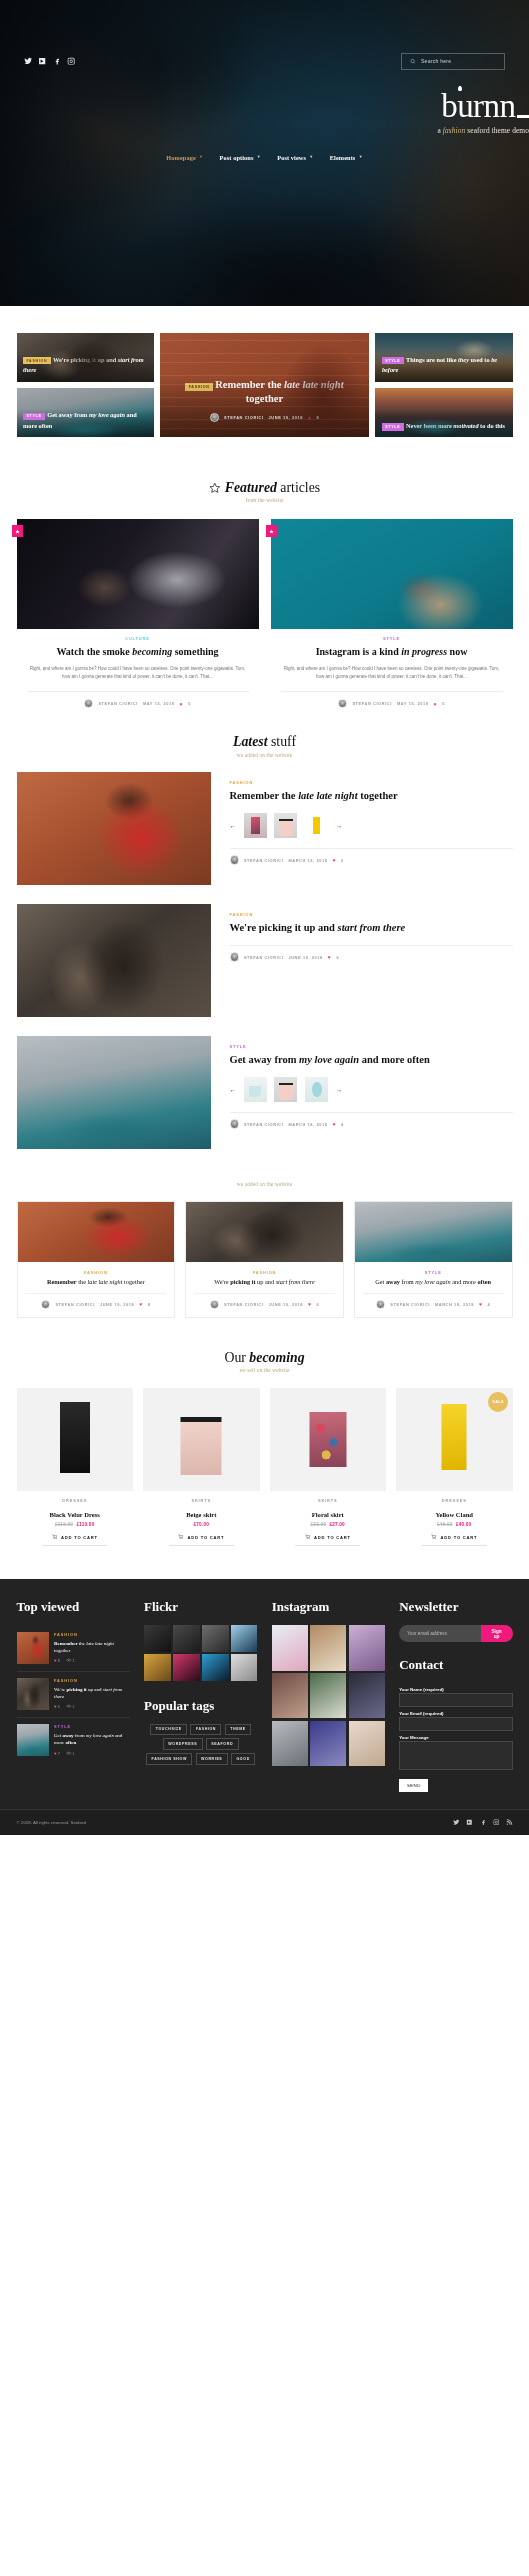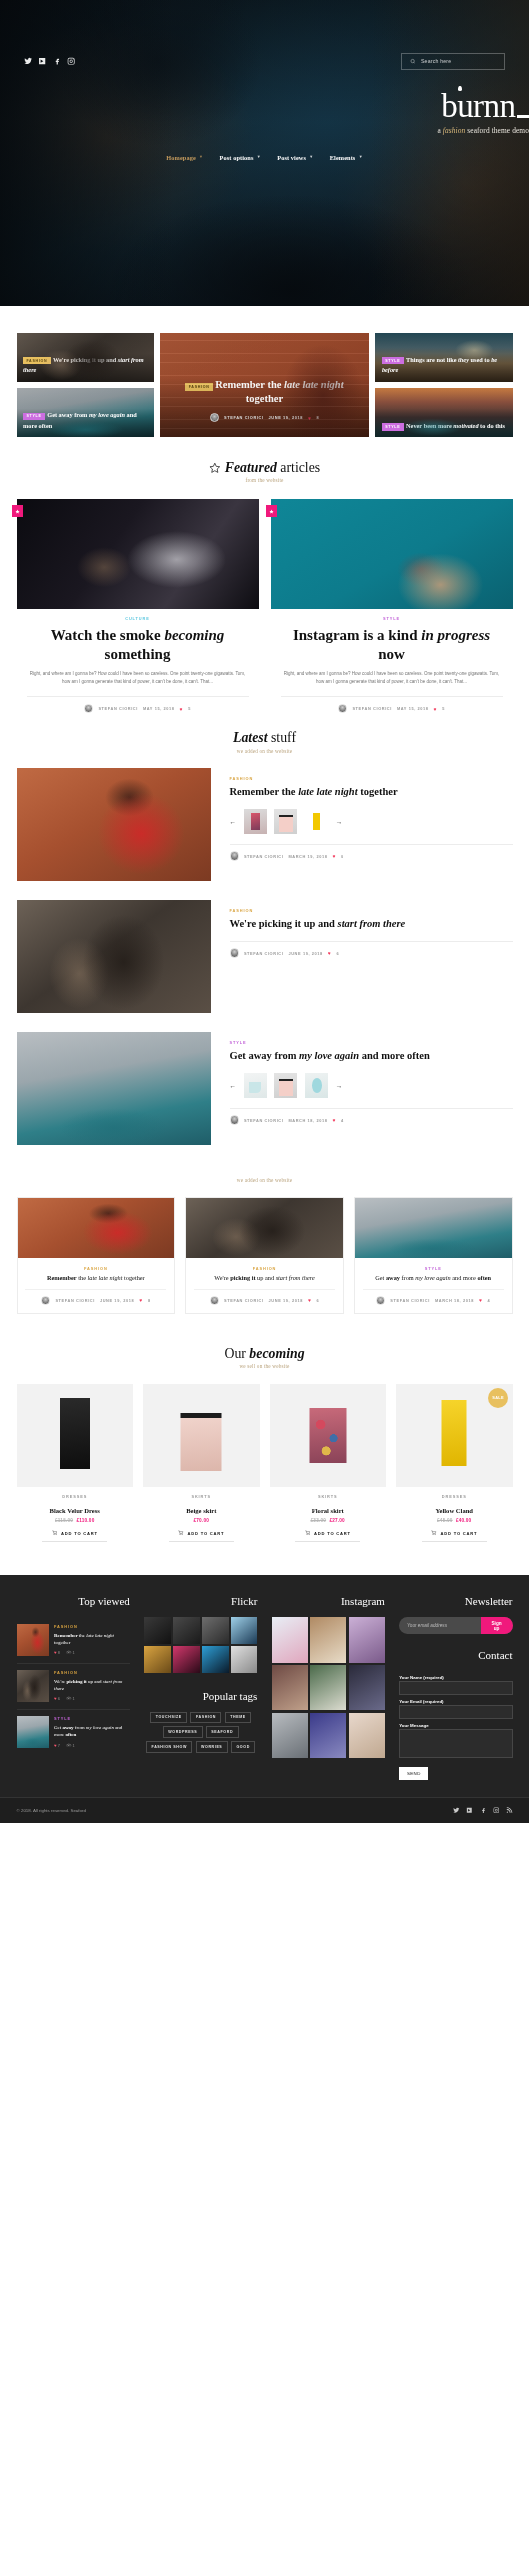--- a/index.html
+++ b/index.html
@@ -199,43 +199,43 @@
     border-left:2.8px solid transparent;border-right:2.8px solid transparent;
     border-bottom:5px solid rgba(255,255,255,.55);}
   .promo-inner{position:relative;text-align:center;z-index:3;}
   .promo-title{font-family:"Liberation Serif",serif;color:#fff;font-size:13.8px;letter-spacing:0.1px;}
   .promo-sub{color:rgba(255,255,255,.9);font-size:4.7px;margin-top:6px;letter-spacing:0.1px;}
   .promo-btn{display:inline-block;margin-top:7.2px;background:#111;color:#fff;
     font-size:4.7px;padding:5px 8.8px;letter-spacing:0.2px;border:0;cursor:pointer;
     font-family:"Liberation Sans",sans-serif;}
 
   
-  .featured { margin-top: 23px; }
+  .featured { margin-top: 43px; }
   .star-row { display:flex; align-items:center; justify-content:center; gap: 4.4px; }
   .star-row svg { width: 11.6px; height: 11.6px; fill: none; stroke: #111; stroke-width: 1.5; }
   .fgrid { display:grid; grid-template-columns: 1fr 1fr; gap: 12px; margin-top: 15.4px; }
   .fcard .fimg { height: 110px; position: relative; }
   .fstar {
     position:absolute; left:-4.4px; top: 6.6px; background:#f0197c; width:11px; height: 12px;
     display:flex; align-items:center; justify-content:center;
   }
   .fstar svg { width: 5px; height:5px; fill:#fff; }
   .fbody { padding: 7.2px 10px 0; text-align:center; }
   .ftitle {
-    font-family:"Liberation Serif",serif; font-size: 15px; color:#111;
+    font-family:"Liberation Serif",serif; font-size: 10px; color:#111;
     margin-top: 5px; line-height: 1.25;
   }
   .ftitle b { font-weight: bold; }
   .ftitle i { font-style: italic; font-weight: bold; }
   .fexc { font-size: 4.5px; line-height: 1.95; color: #757575; margin-top: 6px; }
   .fmeta { border-top: 0.6px solid #ececec; margin-top: 8.8px; padding-top: 7.2px;
            display:flex; justify-content:center; }
 
   
-  .latest { margin-top: 17px; }
+  .latest { margin-top: 26px; }
   .lrow { display: grid; grid-template-columns: 194px 1fr; gap: 0; margin-top: 14.3px; align-items: start; }
   .lrow .limg { height: 113px; }
   .lbody { padding: 7.7px 0 0 19px; }
   .ltitle { font-family:"Liberation Serif",serif; font-size: 10.5px; line-height:1.3; margin-top: 4.4px; color:#111; }
   .ltitle i { font-style: italic; }
   .ltitle b { font-weight: bold; }
   .prodstrip { display:flex; align-items:center; gap: 7.7px; margin-top: 10px; }
   .arrowbtn { font-size: 6.6px; color: #333; cursor: pointer; user-select:none; }
   .pthumb { width: 23px; height: 25px; background:#efefef; position:relative; }
   .pthumb.p1{background:linear-gradient(170deg,#dcdcdc,#c7b2b2);}
@@ -303,22 +303,22 @@
       radial-gradient(circle at 45% 78%, #e0b84a 9%, transparent 10%),
       linear-gradient(175deg,#c86a7a,#8a4358);}
   .pi-yellow{background:linear-gradient(170deg,#fafafa,#ededed);}
   .pi-yellow::after{content:"";position:absolute;left:50%;top:16.5px;transform:translateX(-50%);
     width:25px;height:66px;background:linear-gradient(175deg,#f6d42b,#e0b500);}
 
   
   footer { background: #232323; margin-top: 33px; padding: 20px 0 0; }
   .fgrid4 { width: 496px; margin: 0 auto; display:grid; grid-template-columns: repeat(4,1fr); gap: 14.3px; }
   .fw-title {
-    font-family:"Liberation Serif",serif; color:#fff; font-size: 11px;
-    text-align:right; font-weight: normal; margin-bottom: 10px;
+    font-family:"Liberation Serif",serif; color:#fff; font-size: 13px;
+    text-align:left; font-weight: bold; margin-bottom: 10px;
   }
   .tvitem { display:flex; gap: 5.5px; padding: 6.6px 0; border-bottom: 0.6px solid #333; }
   .tvitem:first-of-type { padding-top:0; }
   .tvthumb { width: 32px; height: 32px; flex:none; }
   .tvtitle { font-family:"Liberation Serif",serif; color:#fff; font-size: 5px; line-height:1.45; margin-top: 2.8px; }
   .tvtitle i { font-style: italic; } .tvtitle b { font-weight: bold; }
   .tvmeta { display:flex; gap: 6px; margin-top: 3.9px; font-size: 3.9px; color:#8c8c8c; align-items:center; }
   .tvmeta .heart { color:#f2566e; font-size: 4.4px; }
   .tvmeta .eye { color:#9a9a9a; font-size: 4.4px; }
   .flickr-grid { display:grid; grid-template-columns: repeat(4,1fr); gap: 2.2px; }

